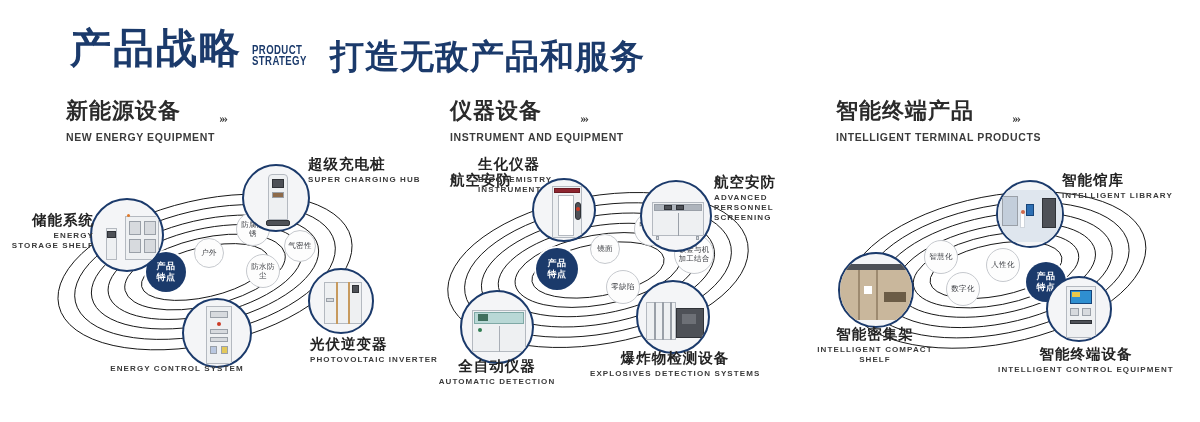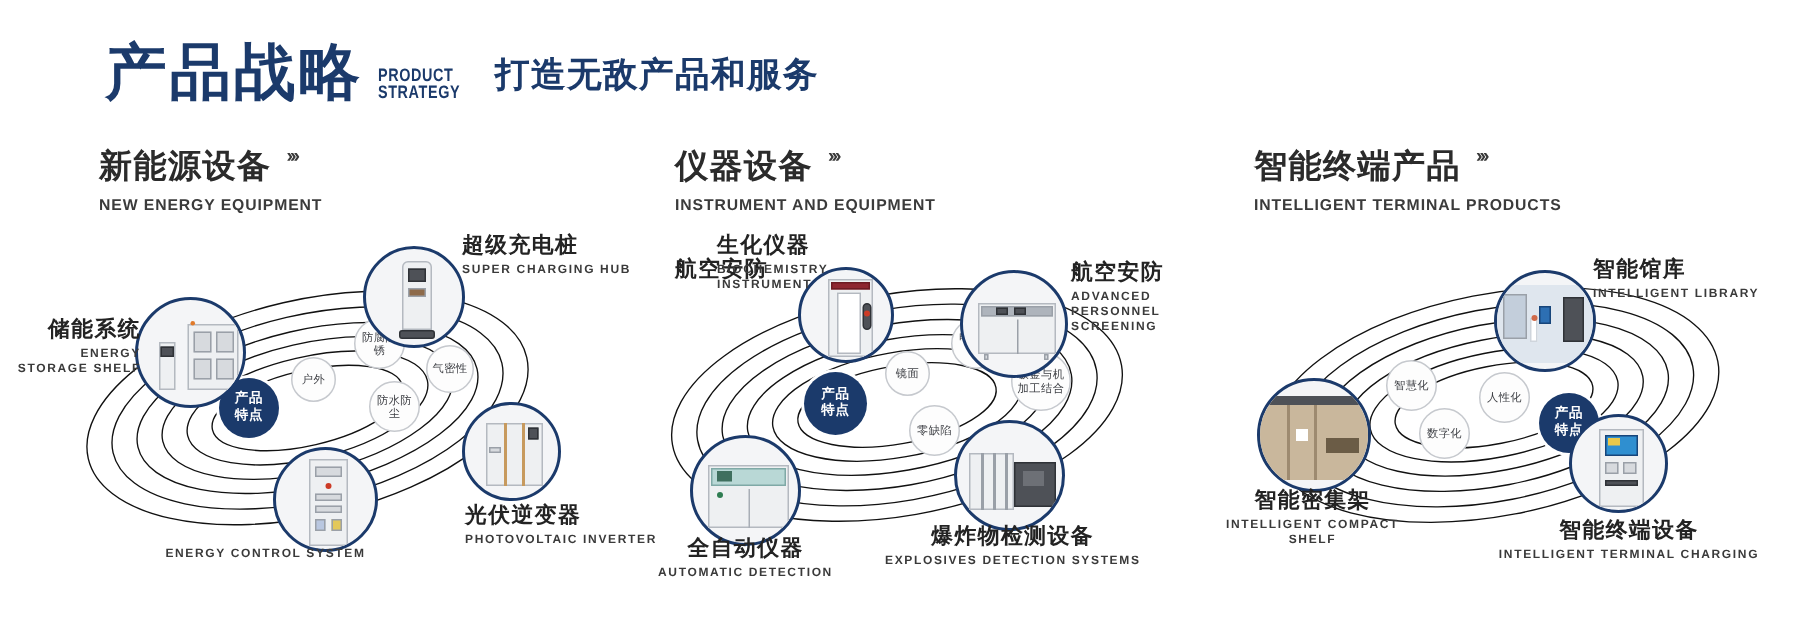--- a/index.html
+++ b/index.html
@@ -15,31 +15,31 @@
   .hdr-cn{
     font-size:41px;font-weight:bold;color:#1b3a6b;letter-spacing:2px;
     line-height:1;font-family:"DejaVu Sans","Liberation Sans",sans-serif;
   }
   .hdr-en{
     margin-left:10px;margin-bottom:2px;color:#1b3a6b;font-weight:bold;
     font-size:12px;line-height:11px;letter-spacing:.5px;
     transform:scaleX(.8);transform-origin:left bottom;
   }
   .hdr-sub{
-    position:absolute;left:330px;top:34px;font-size:23px;font-weight:bold;
+    position:absolute;left:330px;top:34px;font-size:34px;font-weight:bold;
     color:#1b3a6b;letter-spacing:1px;
     font-family:"DejaVu Sans","Liberation Sans",sans-serif;
   }
 
   
   .sect{position:absolute;}
   .sect .s-cn{
     font-size:22px;font-weight:bold;color:#2b2b2b;letter-spacing:1px;
-    font-family:Liberation Sans, sans-serif;
-    display:flex;align-items:flex-start;
+    font-family:Liberation Serif, serif;
+    display:flex;align-items:flex-end;gap:28px;
   }
   .sect .chev{margin-left:10px;color:#3a3a3a;font-size:13px;letter-spacing:-2px;}
   .sect .s-en{
     margin-top:5px;font-size:10.5px;color:#3b3b3b;letter-spacing:.6px;font-weight:bold;
   }
   #sect-1{left:66px;top:96px;}
   #sect-2{left:450px;top:96px;}
   #sect-3{left:836px;top:96px;}
 
   
@@ -362,17 +362,17 @@
         <div class="mach light" style="left:18px;top:8px;width:30px;height:52px;"></div>
         <div class="mach screen" style="left:22px;top:12px;width:22px;height:14px;background:#2f8fd0;"></div>
         <div class="mach" style="left:24px;top:14px;width:8px;height:5px;background:#e9c84a;border:none;"></div>
         <div class="mach" style="left:22px;top:30px;width:9px;height:8px;"></div>
         <div class="mach" style="left:34px;top:30px;width:9px;height:8px;"></div>
         <div class="mach dark" style="left:22px;top:42px;width:22px;height:4px;"></div>
       </div>
     </div>
     <div class="lbl center" style="left:196px;top:196px;width:180px;">
       <div class="l-cn">智能终端设备</div>
-      <div class="l-en">INTELLIGENT TERMINAL CHARGING</div>
+      <div class="l-en">INTELLIGENT CONTROL EQUIPMENT</div>
     </div>
   </div>
 
 </div>
 
 </body></html>

